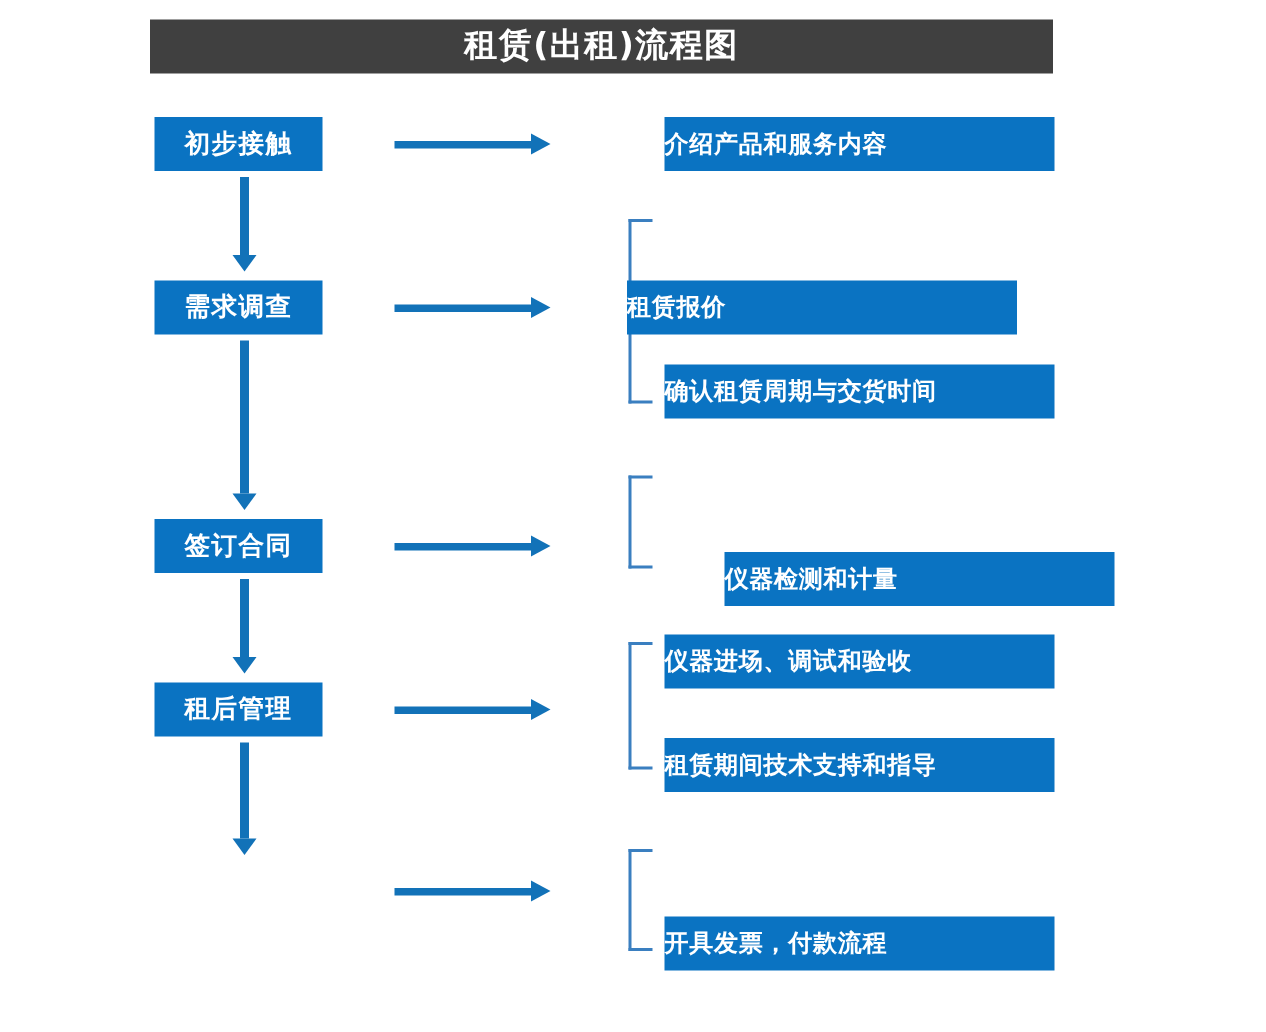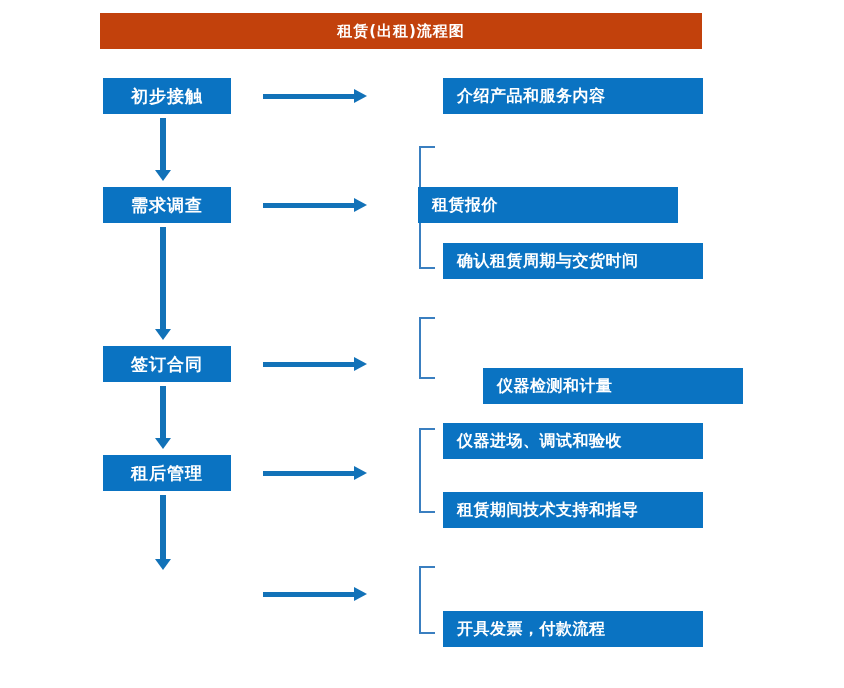--- a/index.html
+++ b/index.html
@@ -22,23 +22,23 @@
     height: 688px;
   }
 
   
   .title-banner {
     position: absolute;
     left: 100px;
     top: 13px;
     width: 602px;
     height: 36px;
-    background: #c2410c;
+    background: #404040;
     color: #ffffff;
-    font-size: 15px;
+    font-size: 22px;
     font-weight: bold;
     letter-spacing: 1px;
     display: flex;
     align-items: center;
     justify-content: center;
     line-height: 1;
     text-align: right;
   }
 
   
@@ -47,32 +47,31 @@
     background: #0a73c2;
     color: #ffffff;
     font-weight: bold;
     display: flex;
     align-items: center;
     line-height: 1;
     box-sizing: border-box;
   }
 
   .box.stage {
-    width: 128px;
+    width: 112px;
     height: 36px;
     justify-content: center;
     font-size: 17px;
     letter-spacing: 1px;
   }
 
   .box.detail {
     width: 260px;
     height: 36px;
     justify-content: flex-start;
-    padding-left: 14px;
     font-size: 16px;
     letter-spacing: 0.5px;
   }
 
   
   .h-arrow {
     position: absolute;
     width: 104px;
     height: 14px;
   }

